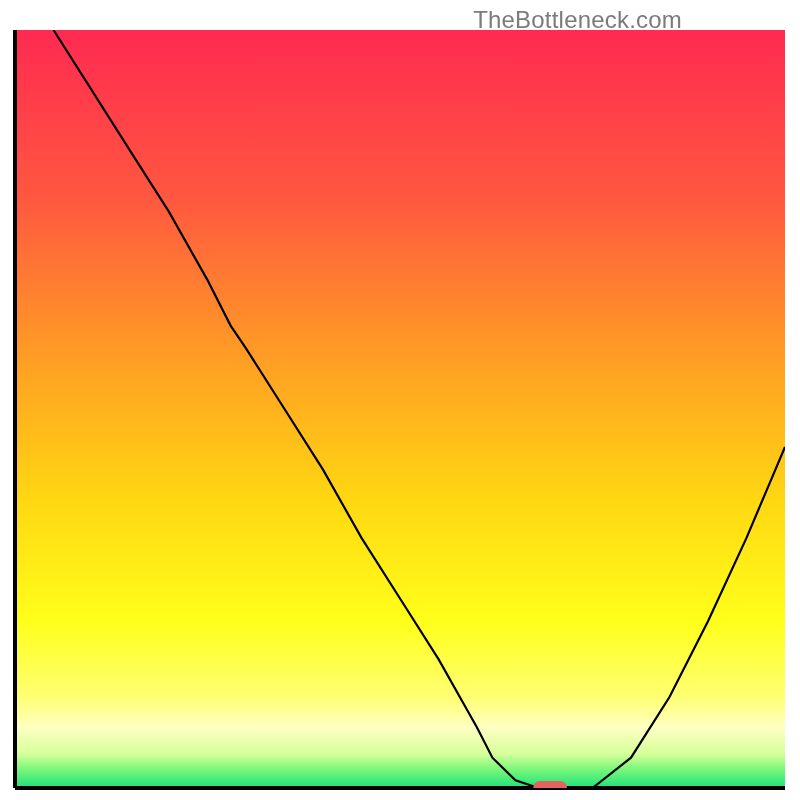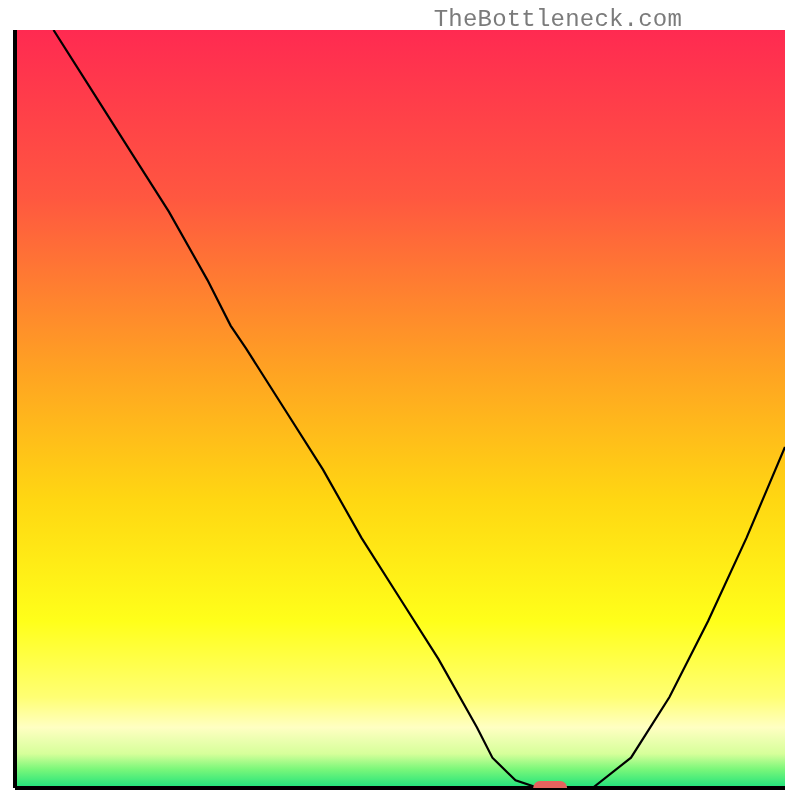--- a/index.html
+++ b/index.html
@@ -8,21 +8,20 @@
     width: 800px;
     height: 800px;
     overflow: hidden;
     background: #fff;
     font-family: Arial, Helvetica, sans-serif;
   }
   .wrap {
     position: relative;
     width: 692px;
     height: 800px;
-    font-family: Liberation Mono, monospace;
   }
   .watermark {
     position: absolute;
     top: 6px;
     right: 10px;
     font-size: 24px;
     color: #7b7b7b;
     font-weight: 500;
     letter-spacing: 0.2px;
     user-select: none;

